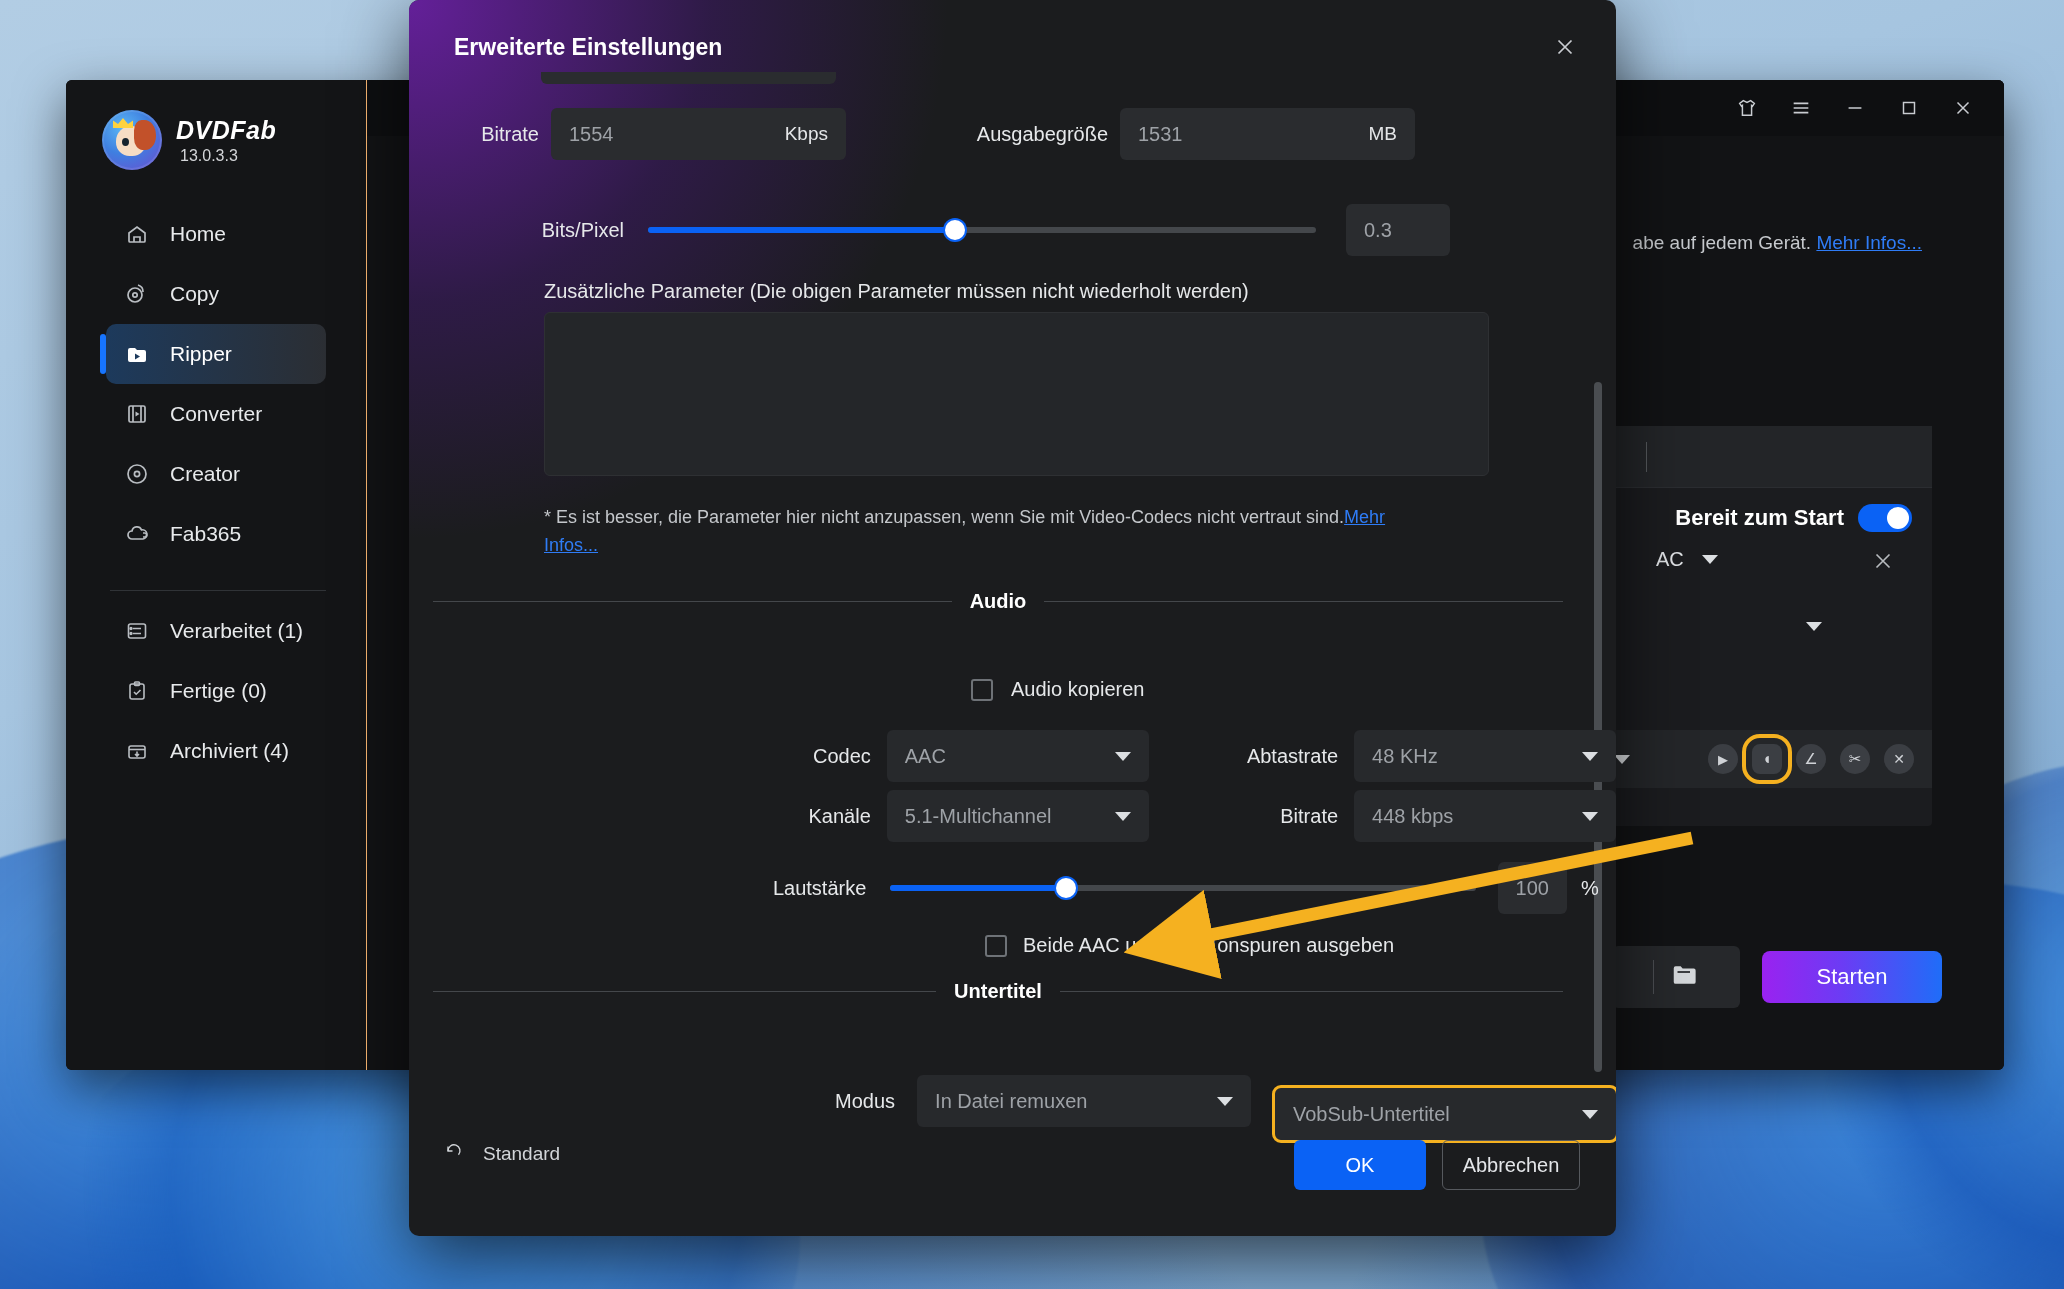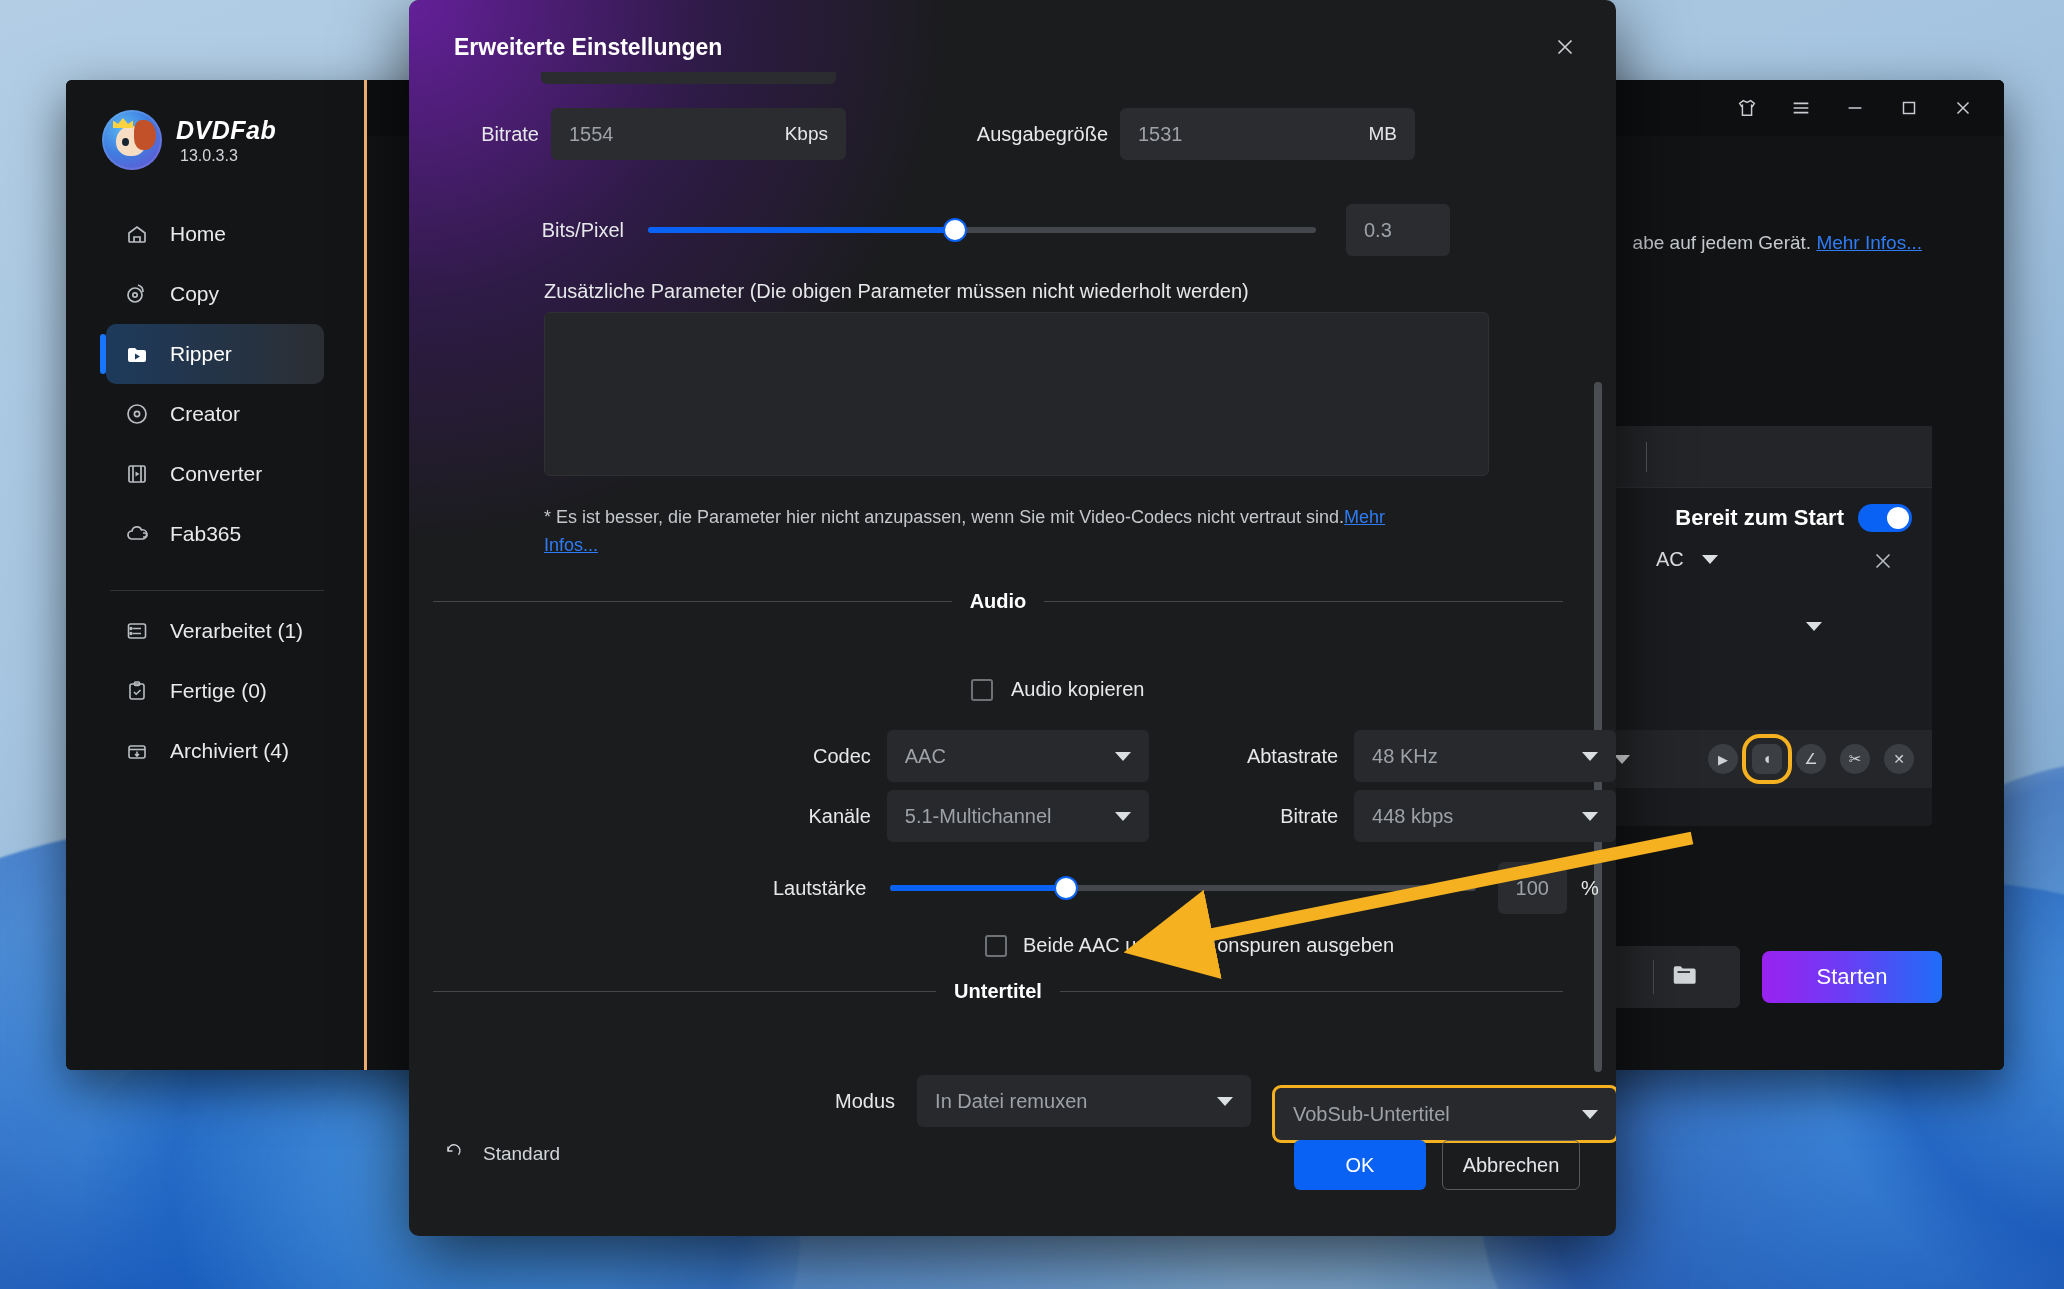--- a/index.html
+++ b/index.html
@@ -47,21 +47,21 @@
     border-radius: 6px;
     overflow: hidden;
     box-shadow: 0 18px 50px rgba(0,0,0,.55);
   }
 
   
   #sidebar {
     position: absolute; left: 0; top: 0;
     width: 301px; height: 100%;
     background: #141517;
-    border-right: 3px solid #fdba74;
+    border-right: 1px solid #fdba74;
   }
   .brand {
     display: flex; align-items: center;
     padding: 30px 0 0 36px;
     gap: 14px;
   }
   .brand-logo {
     width: 60px; height: 60px; border-radius: 50%;
     background: radial-gradient(circle at 35% 30%, #5ab7f5 0%, #3f7fe0 45%, #6e49cf 100%);
     position: relative; flex: none;
@@ -373,36 +373,36 @@
               <path d="M3 8a2 2 0 012-2h5l2 2h7a2 2 0 012 2v8a2 2 0 01-2 2H5a2 2 0 01-2-2z"></path>
               <path d="M10 11.5l5 3-5 3z" fill="#1d3a5c"></path>
             </svg>
         </span>
         <span>Ripper</span>
       </div>
 
       <div class="nav-item">
         <span class="nav-icon">
           <svg width="24" height="24" viewBox="0 0 24 24" fill="none" stroke="currentColor" stroke-width="1.7">
-              <circle cx="12" cy="12" r="9"></circle>
-              <circle cx="12" cy="12" r="2.6"></circle>
-            </svg>
-        </span>
-        <span>Creator</span>
-      </div>
-
-      <div class="nav-item">
-        <span class="nav-icon">
-          <svg width="24" height="24" viewBox="0 0 24 24" fill="none" stroke="currentColor" stroke-width="1.7">
               <rect x="4" y="4" width="16" height="16" rx="1.5"></rect>
               <path d="M8 4v16M16 4v16"></path>
               <path d="M10.5 9.5l4 2.5-4 2.5z" fill="currentColor" stroke="none"></path>
             </svg>
         </span>
         <span>Converter</span>
+      </div>
+
+      <div class="nav-item">
+        <span class="nav-icon">
+          <svg width="24" height="24" viewBox="0 0 24 24" fill="none" stroke="currentColor" stroke-width="1.7">
+              <circle cx="12" cy="12" r="9"></circle>
+              <circle cx="12" cy="12" r="2.6"></circle>
+            </svg>
+        </span>
+        <span>Creator</span>
       </div>
 
       <div class="nav-item">
         <span class="nav-icon">
           <svg width="24" height="24" viewBox="0 0 24 24" fill="none" stroke="currentColor" stroke-width="1.7">
               <path d="M7 17a4 4 0 010-8 5 5 0 019.5-1.2A3.6 3.6 0 0118 17z"></path>
               <path d="M18 11h1.6a2 2 0 010 4H18"></path>
             </svg>
         </span>
         <span>Fab365</span>

